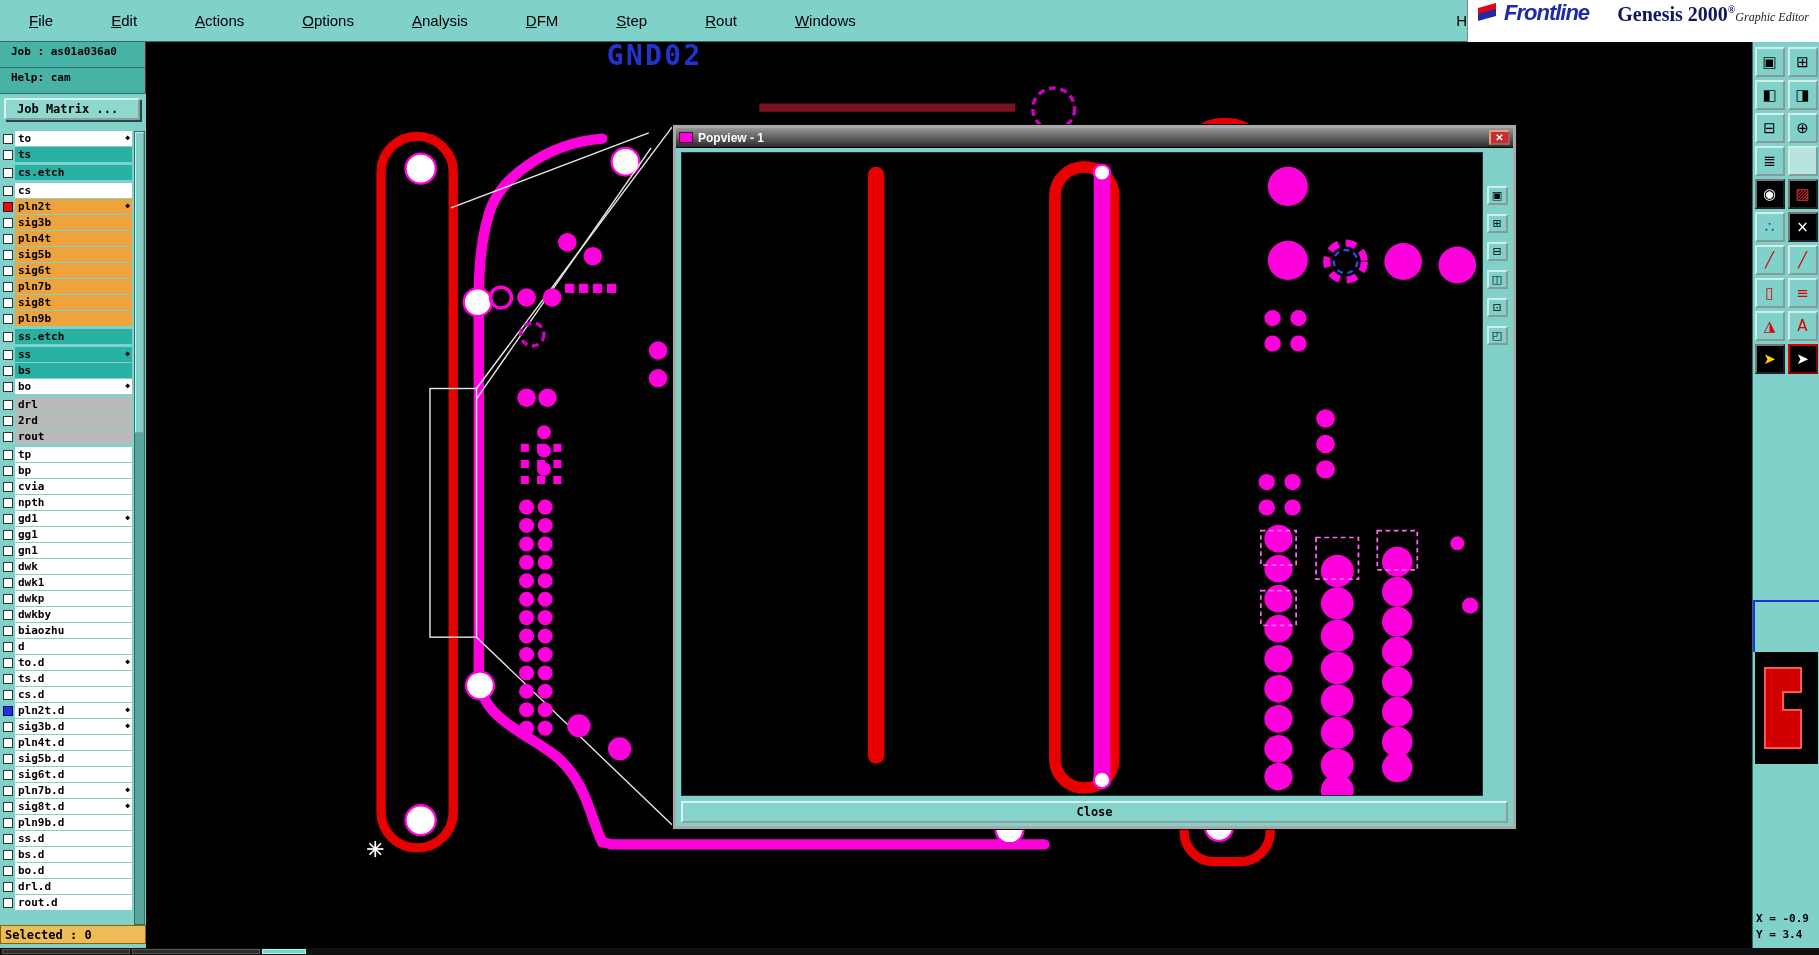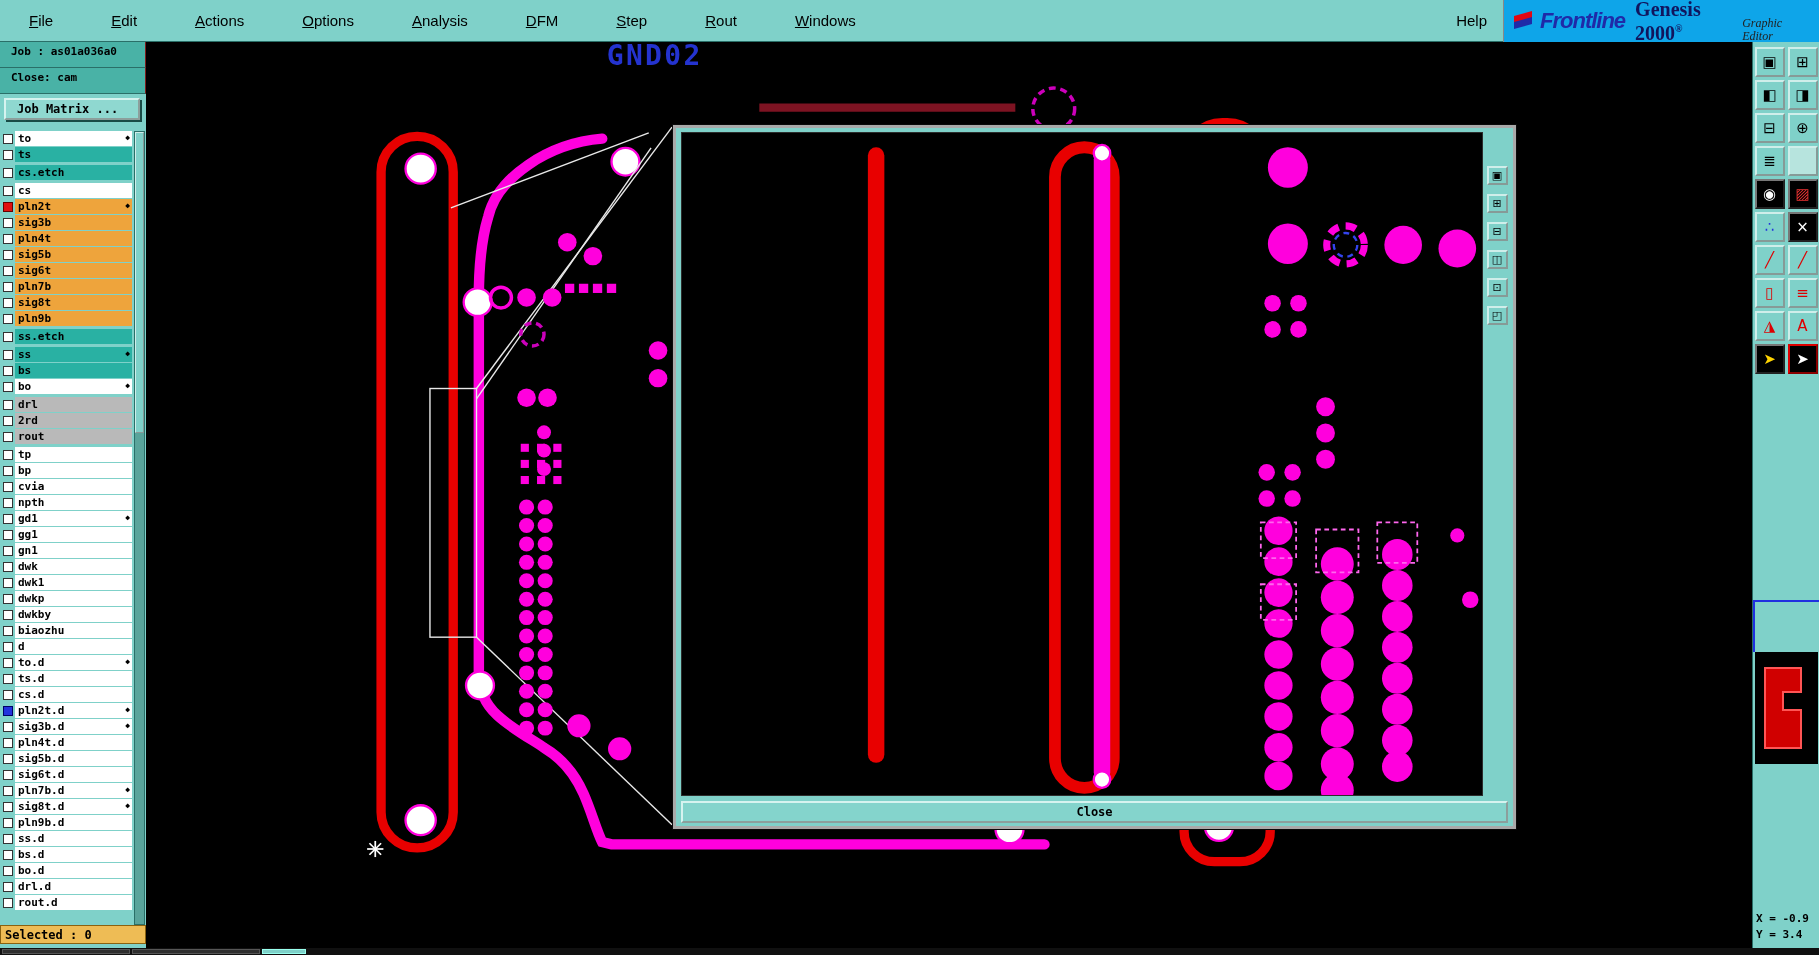--- a/index.html
+++ b/index.html
@@ -5,22 +5,22 @@
   *{box-sizing:border-box;margin:0;padding:0}
   html,body{width:1819px;height:955px;overflow:hidden;background:#000;font-family:"Liberation Sans",sans-serif}
 
   
   .menubar{position:absolute;left:0;top:0;width:1819px;height:42px;background:#7fd1c9;
     border-bottom:1px solid #2a6f68;display:flex;align-items:center;z-index:40}
   .menu-item{margin:0 29px;font-size:15px;color:#000;cursor:default;white-space:nowrap}
   .menu-item u{text-decoration:underline}
   .menu-spacer{flex:1}
   .menu-help{margin-right:332px;font-size:15px}
-  .brandbox{position:absolute;right:0;top:0;width:316px;height:42px;background:#0ea5e9;
-    display:flex;align-items:center;padding:0 10px;gap:10px;border-left:1px solid #888}
+  .brandbox{position:absolute;right:0;top:0;width:352px;height:42px;background:#ffffff;
+    display:flex;align-items:flex-start;padding:0 10px;gap:10px;border-left:1px solid #888}
   .flogo{display:flex;align-items:center;gap:4px}
   .fname{font:italic bold 22px "Liberation Sans",sans-serif;color:#1f2aa8;letter-spacing:-1px}
   .gprod{display:flex;flex-direction:row;align-items:flex-end;margin-left:auto}
   .gname{font:bold 20px "Liberation Serif",serif;color:#11155e;line-height:20px}
   .greg{font-size:10px;vertical-align:super}
   .gsub{font:italic 12px "Liberation Serif",serif;color:#222;line-height:13px}
 
   
   .left-panel{position:absolute;left:0;top:42px;width:146px;height:906px;background:#7fd1c9;z-index:30}
   .info-row{height:26px;background:#49b2a6;border-bottom:1px solid #2a6f68;border-right:1px solid #7f1d1d;
@@ -129,21 +129,21 @@
     </span>
     <span class="gprod">
       <span class="gname"><span>Genesis 2000</span><sup class="greg">®</sup></span>
       <span class="gsub">Graphic Editor</span>
     </span>
   </div>
 </div>
 
 <div class="left-panel">
   <div class="info-row">Job : as01a036a0</div>
-  <div class="info-row">Close: cam</div>
+  <div class="info-row">Help: cam</div>
   <button class="matrix-btn">Job Matrix ...</button>
   <div class="layer-list" id="layer-list">
       <div class="layer-row">
         <span class="chk"></span>
         <span class="lab bg-white">to<span class="mk">◆</span></span>
       </div>
       <div class="layer-row">
         <span class="chk"></span>
         <span class="lab bg-teal">ts</span>
       </div>
@@ -431,20 +431,25 @@
 
     <g class="star">
       <line x1="190" y1="701" x2="204" y2="701"></line>
         <line x1="197" y1="694" x2="197" y2="708"></line>
       <line x1="192" y1="696" x2="202" y2="706"></line>
         <line x1="192" y1="706" x2="202" y2="696"></line>
     </g>
   </svg>
 
   <div class="popview">
+    <div class="pop-title">
+      <span class="pop-title-icon"></span>
+      <span class="pop-title-text">Popview - 1</span>
+      <button class="pop-close">✕</button>
+    </div>
     <div class="pop-body">
       <div class="pop-canvas">
         <svg viewBox="0 0 680 556" preserveAspectRatio="none">
           <rect x="158" y="12" width="14" height="517" rx="7" fill="#e80000"></rect>
           <rect x="317" y="12" width="50" height="538" rx="25" fill="none" stroke="#e80000" stroke-width="10"></rect>
           <rect x="350" y="15" width="14" height="529" rx="7" fill="#ff00dd"></rect>
           <circle cx="357" cy="17" r="7" fill="#fff" stroke="#ff00dd" stroke-width="2"></circle>
           <circle cx="357" cy="543" r="7" fill="#fff" stroke="#ff00dd" stroke-width="2"></circle>
           <g fill="#ff00dd">
             <circle cx="515" cy="29" r="17"></circle>

